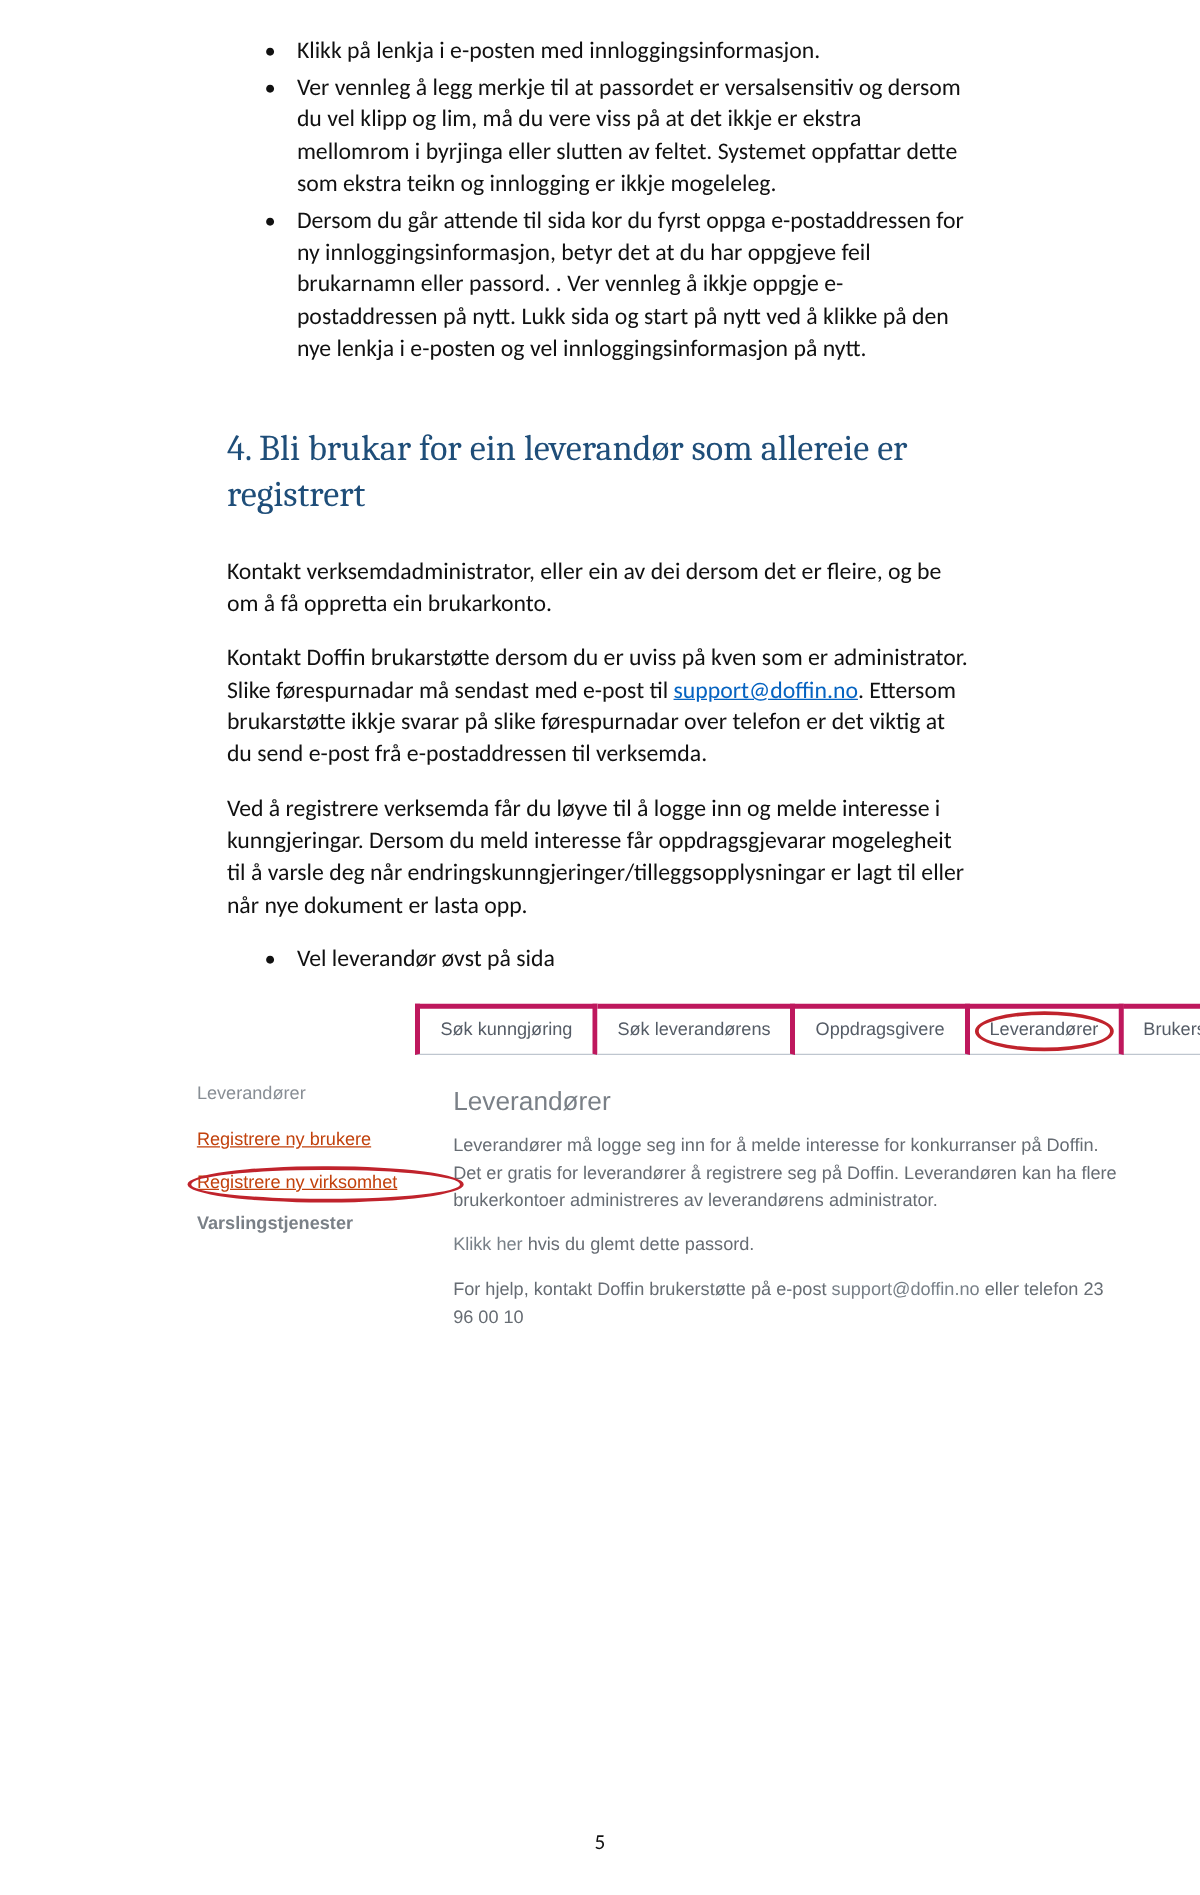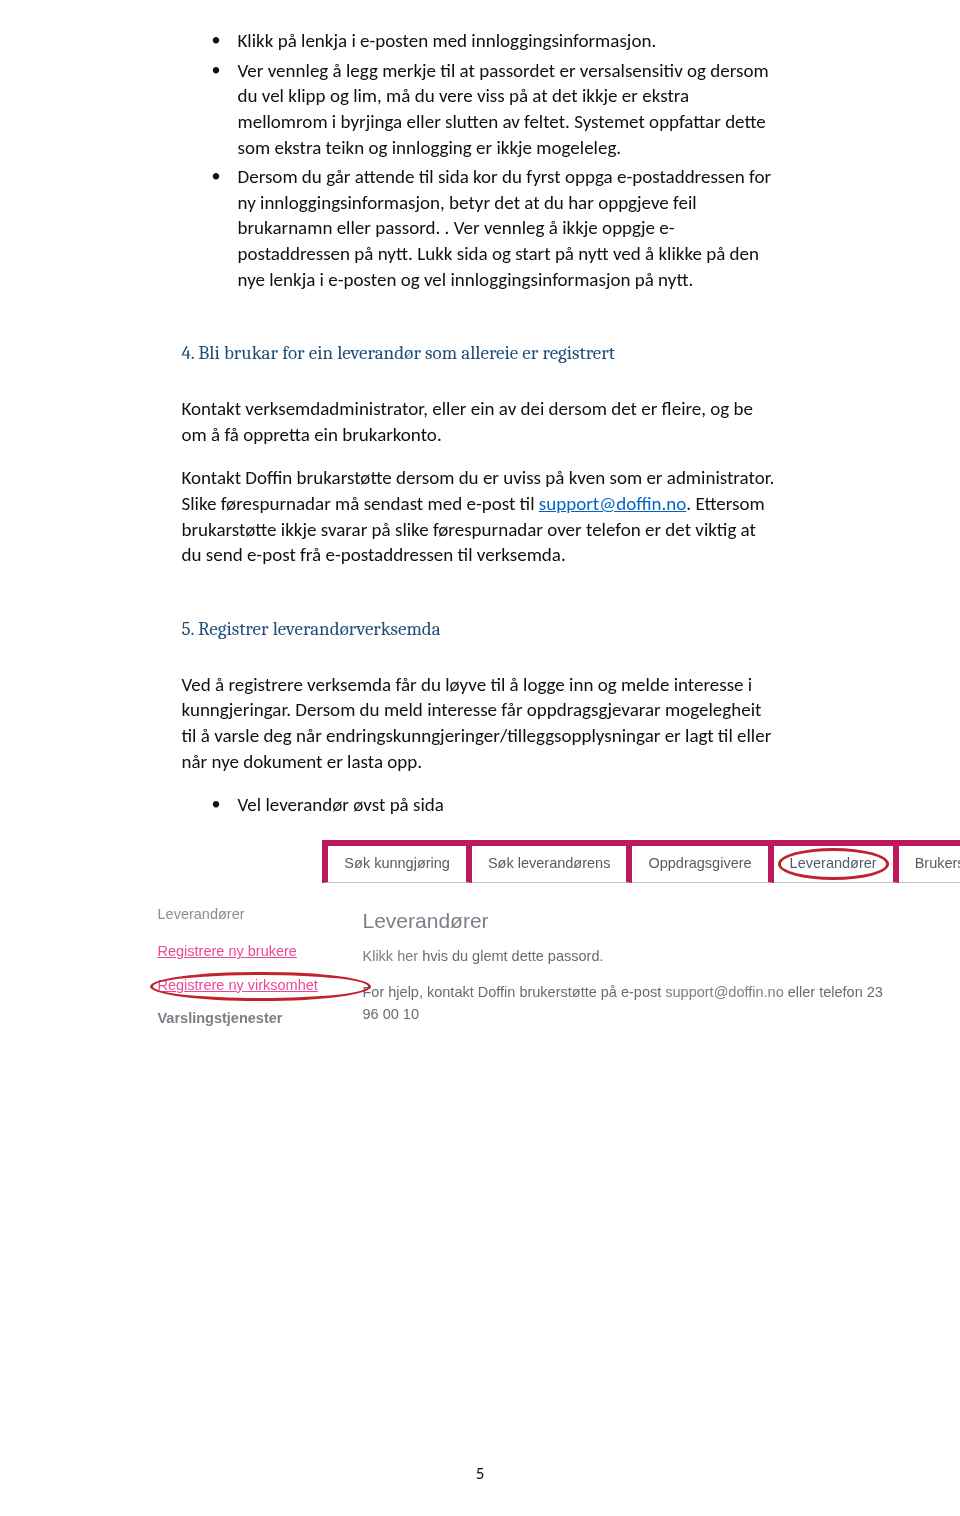--- a/index.html
+++ b/index.html
@@ -25,21 +25,21 @@
     content:"•";
     position:absolute;
     left:30px;
     top:0;
     font-size:18px;
   }
   h2.section-title{
     font-family:"Cambria","Times New Roman",serif;
     font-weight:400;
     color:#1f4e79;
-    font-size:19px;
+    font-size:29px;
     margin:50px 0 30px 0;
     line-height:1.25;
   }
   p.para{margin:0 0 18px 0;}
   a.link{color:#0563c1;text-decoration:underline;}
   .pagenum{
     position:absolute;
     bottom:30px;
     left:0;right:0;
     text-align:center;
@@ -52,21 +52,21 @@
     font-family:"Segoe UI",Arial,sans-serif;
   }
   .shot-head{
     display:flex;
     align-items:stretch;
     color:#555c66;
     font-size:14.5px;
     background:#fff;
   }
   .tab{
-    border:6px solid #be185d;
+    border:4px solid #be185d;
     border-bottom:1px solid #bfc6cf;
     padding:8px 16px;
     white-space:nowrap;
     background:#fff;
   }
   .tab + .tab{border-left:none;}
   .tab-spacer{flex:1;}
   .tab-last{border-right:none;}
   .tab-highlight{
     position:relative;
@@ -88,21 +88,21 @@
     width:205px;
     flex-shrink:0;
     padding-left:8px;
     font-size:14.5px;
   }
   .side .side-title{
     color:#888e95;
     margin-bottom:18px;
   }
   .side .side-link{
-    color:#ec4899;
+    color:#c2410c;
     text-decoration:underline;
     margin-bottom:14px;
     display:block;
   }
   .side .side-link.hl{
     position:relative;
     text-decoration:underline;
   }
   .side .side-link.hl::after{
     content:"";
@@ -138,21 +138,20 @@
   </ul>
 
   <h2 class="section-title">4. Bli brukar for ein leverandør som allereie er registrert</h2>
 
   <p class="para">Kontakt verksemdadministrator, eller ein av dei dersom det er fleire, og be om å få oppretta ein brukarkonto.</p>
 
   <p class="para">
     <span>Kontakt Doffin brukarstøtte dersom du er uviss på kven som er administrator. Slike førespurnadar må sendast med e-post til </span><a class="link">support@doffin.no</a><span>. Ettersom brukarstøtte ikkje svarar på slike førespurnadar over telefon er det viktig at du send e-post frå e-postaddressen til verksemda.</span>
   </p>
 
-  <h2 class="section-title">5. Registrer leverandørverksemda</h2>
 
   <p class="para">Ved å registrere verksemda får du løyve til å logge inn og melde interesse i kunngjeringar. Dersom du meld interesse får oppdragsgjevarar mogelegheit til  å varsle deg når endringskunngjeringer/tilleggsopplysningar er lagt til eller når nye dokument er lasta opp.</p>
 
   <ul class="bullets">
     <li>
       <span>Vel  leverandør øvst på sida</span>
     </li>
   </ul>
 
   <div class="shot">
@@ -167,20 +166,21 @@
 
     <div class="shot-body">
       <div class="side">
         <div class="side-title">Leverandører</div>
         <a class="side-link">Registrere ny brukere</a>
         <a class="side-link hl">Registrere ny virksomhet</a>
         <a class="side-link" style="text-decoration:none;color:#7a8087;font-weight:bold;">Varslingstjenester</a>
       </div>
       <div class="mainc">
         <div class="mtitle">Leverandører</div>
+        <p>Leverandører må logge seg inn for å melde interesse for konkurranser på Doffin. Det er gratis for leverandører å registrere seg på Doffin. Leverandøren kan ha flere brukerkontoer administreres av leverandørens administrator.</p>
         <p>
           <a class="gl">Klikk her</a><span> hvis du glemt dette passord.</span>
         </p>
         <p>
           <span>For hjelp, kontakt Doffin brukerstøtte på e-post </span><a class="gl">support@doffin.no</a><span> eller telefon 23 96 00 10</span>
         </p>
       </div>
     </div>
   </div>
 

